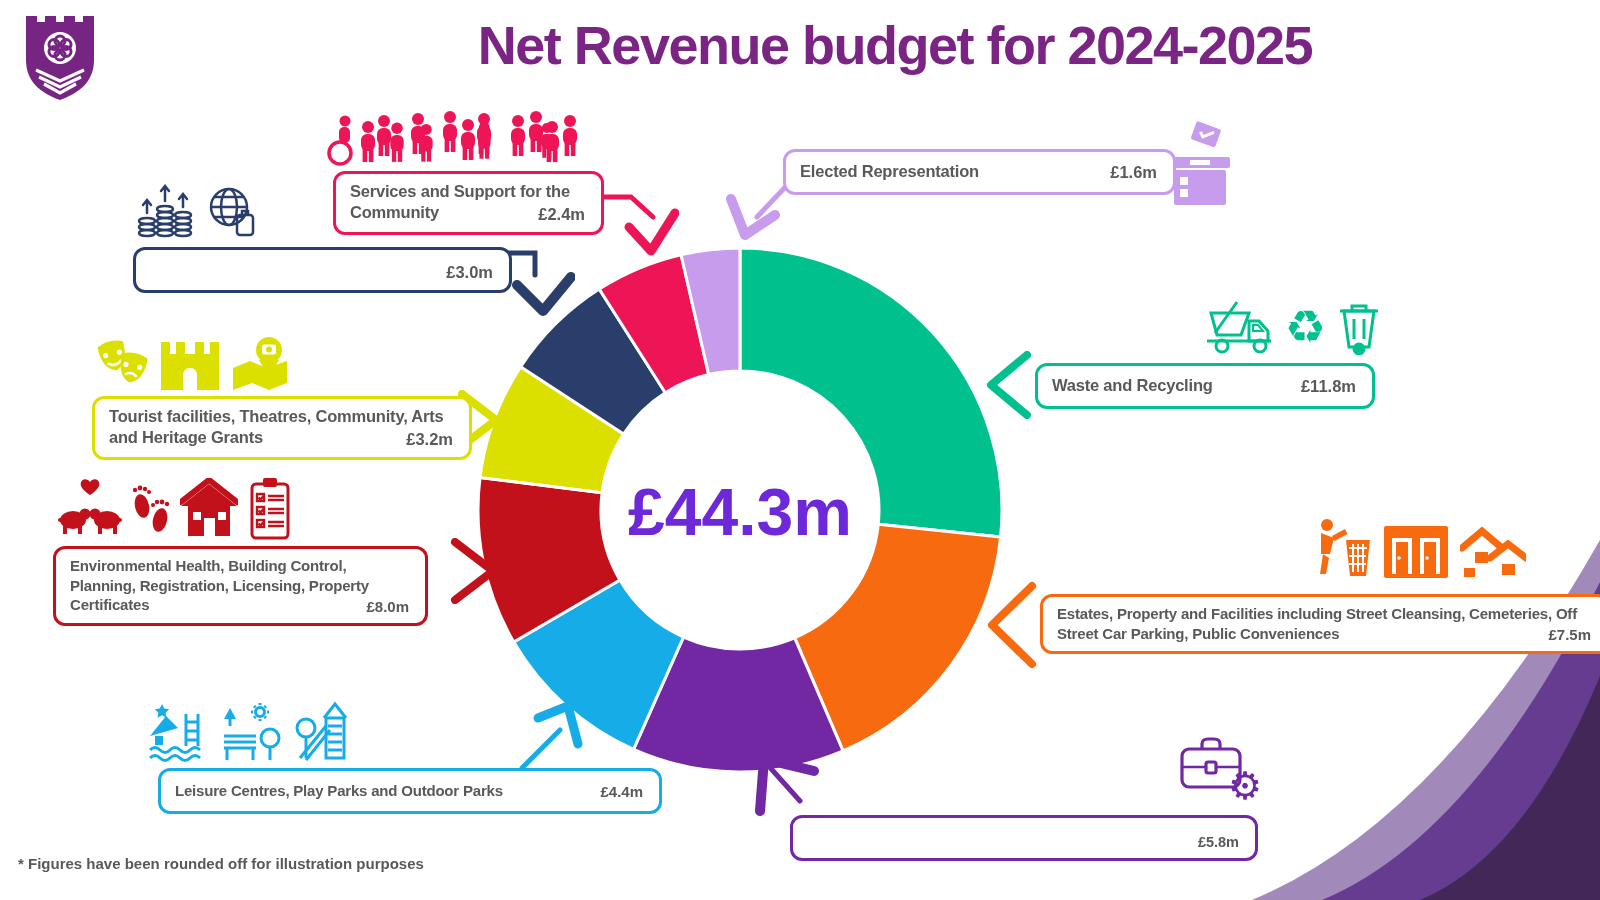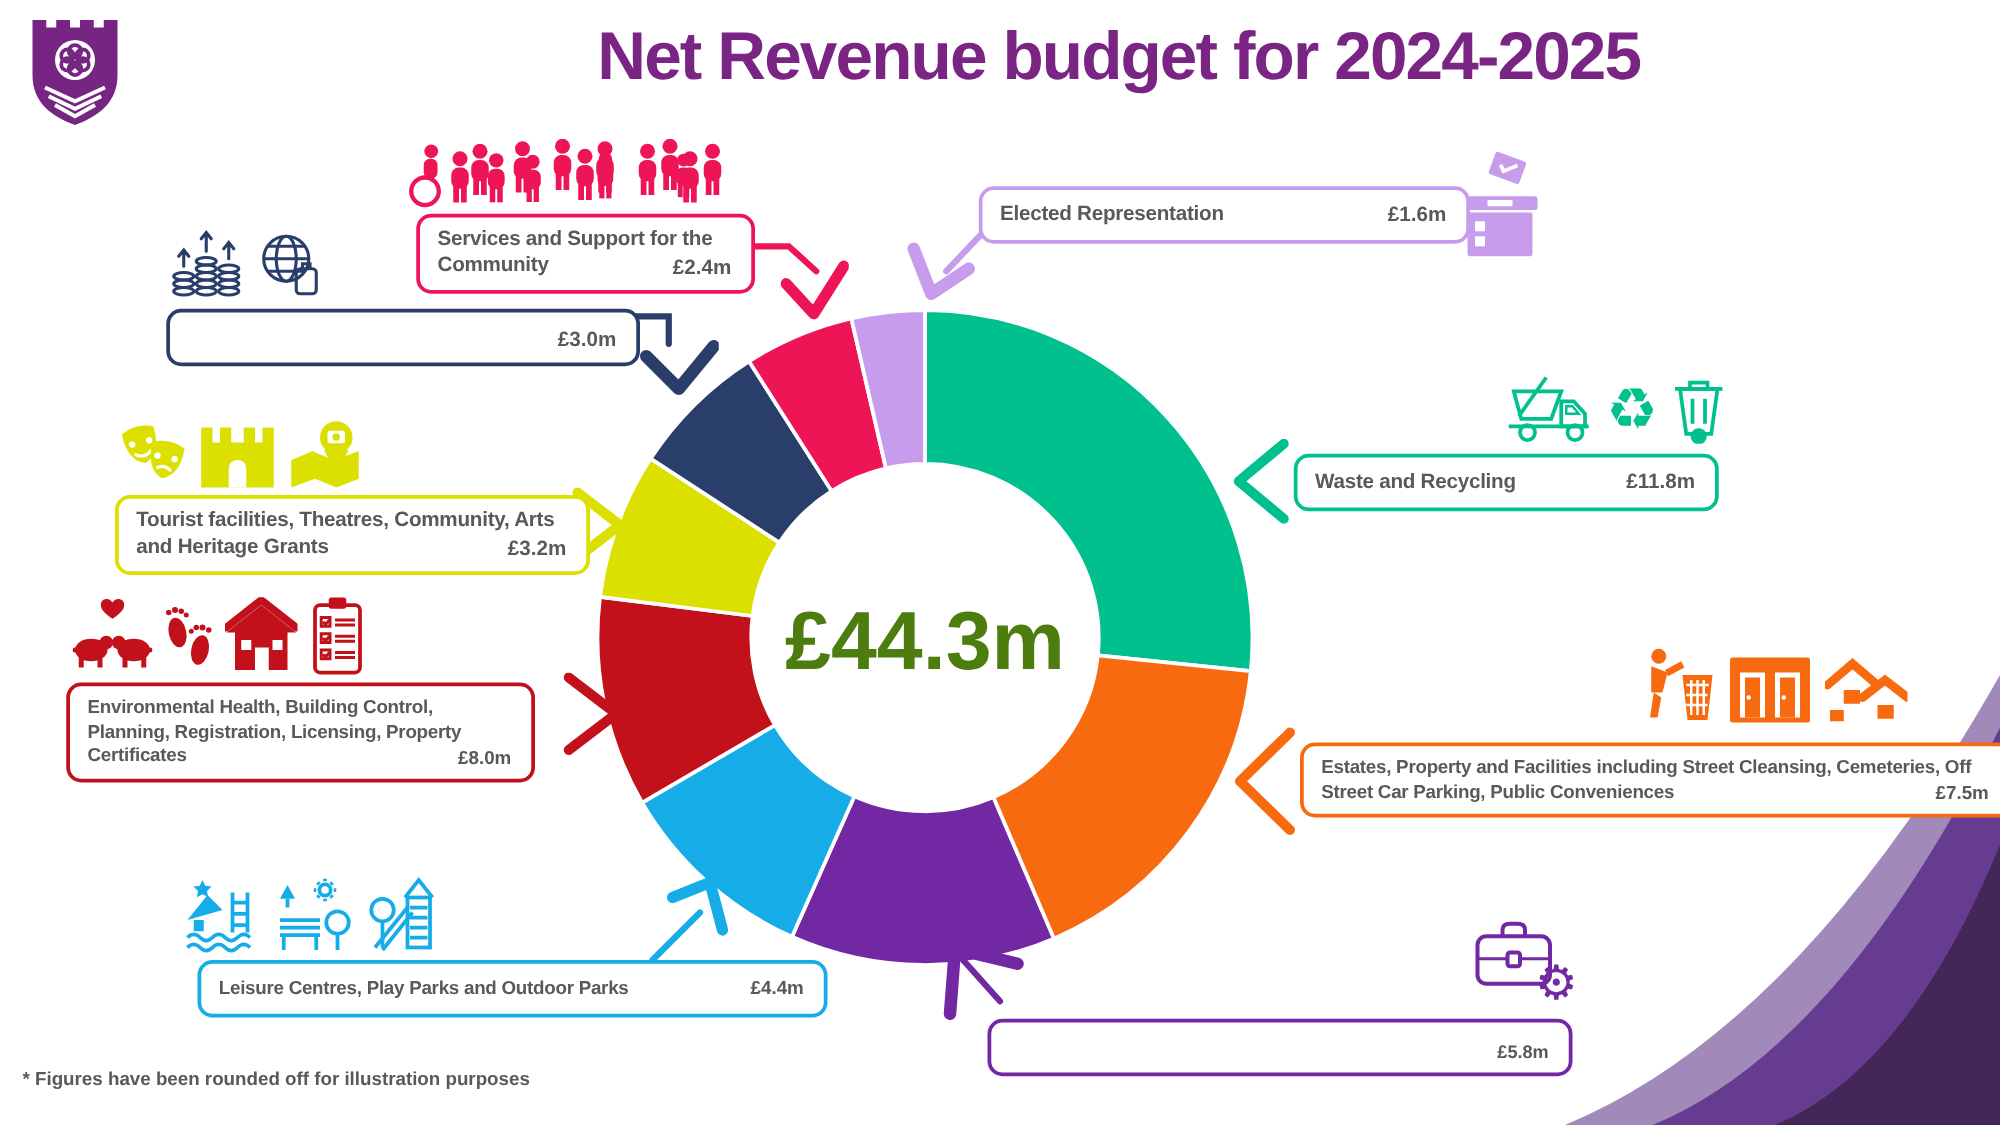--- a/index.html
+++ b/index.html
@@ -8,21 +8,21 @@
   
   .logo{position:absolute;left:20px;top:8px;display:flex;gap:12px;z-index:3;}
   .logo-text{padding-top:6px;color:#772583;font-weight:bold;line-height:1.12;}
   .logo-en{font-size:20px;}
   .logo-ga{font-size:18px;margin-top:7px;}
   .page-title{position:absolute;left:390px;top:14px;width:1010px;text-align:center;
               color:#7A2584;font-weight:bold;font-size:54px;letter-spacing:-1.5px;z-index:3;}
   
   #donut{position:absolute;left:440px;top:210px;z-index:1;}
   .center-label{position:absolute;left:740px;top:512px;transform:translate(-50%,-50%);
-                color:#4d7c0f;font-weight:bold;font-size:66px;z-index:2;}
+                color:#6d28d9;font-weight:bold;font-size:66px;z-index:2;}
   
   .callout{position:absolute;color:var(--accent);z-index:4;}
   .co-box{position:relative;border:3.5px solid var(--accent);border-radius:12px;background:#fff;
           padding:7px 14px 8px 14px;box-sizing:border-box;min-height:46px;
           display:flex;flex-direction:column;justify-content:center;}
   .co-label{color:#58595B;font-weight:bold;font-size:16.5px;line-height:1.3;letter-spacing:-0.2px;
             padding-right:4px;}
   .co-amount{position:absolute;right:16px;bottom:8px;color:#58595B;font-weight:bold;font-size:16.5px;}
   .callout.one .co-amount{top:50%;bottom:auto;transform:translateY(-50%);}
   .callout.small .co-label,.callout.small .co-amount{font-size:14.5px;}

